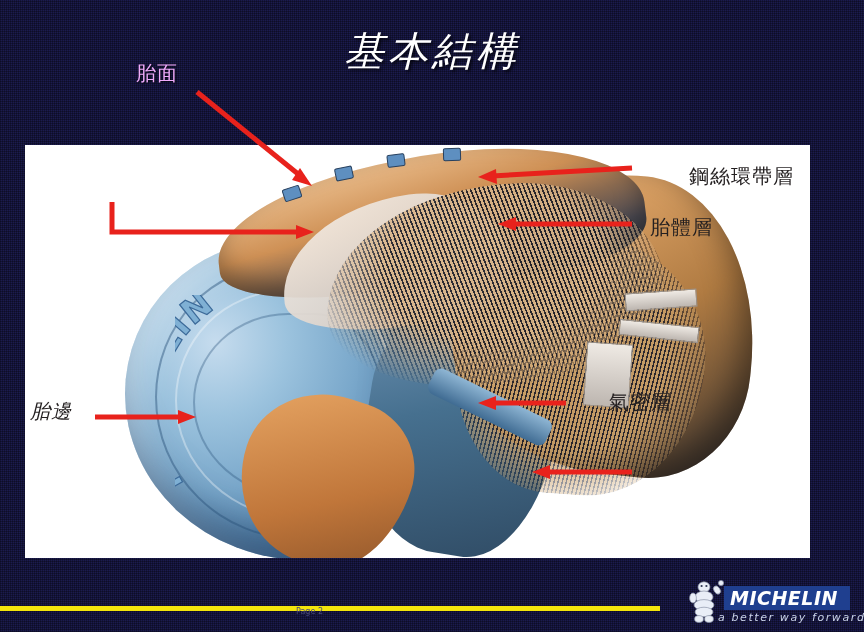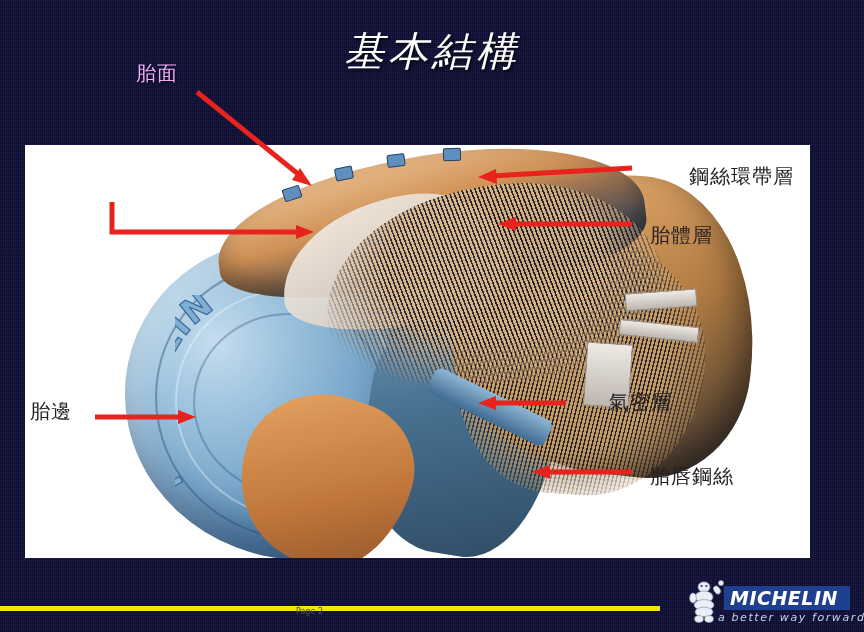--- a/index.html
+++ b/index.html
@@ -303,24 +303,23 @@
     <div class="block" style="left:258px; top:42px;  transform:rotate(-18deg);"></div>
     <div class="block" style="left:310px; top:22px;  transform:rotate(-12deg);"></div>
     <div class="block" style="left:362px; top:9px;   transform:rotate(-7deg);"></div>
     <div class="block" style="left:418px; top:3px;   transform:rotate(-2deg);"></div>
 
     <div class="strip" style="left:600px; top:146px; width:72px; height:18px; transform:rotate(-4deg);"></div>
     <div class="strip" style="left:594px; top:178px; width:80px; height:16px; transform:rotate(6deg);"></div>
     <div class="strip" style="left:560px; top:198px; width:46px; height:64px; transform:rotate(4deg);"></div>
 
     <div class="label onwhite" style="left:625px; top:18px;margin-left:39px;">鋼絲環帶層</div>
-    <div class="label onwhite" style="left:625px; top:77px;">胎體層</div>
+    <div class="label onwhite" style="left:625px; top:69px;">胎體層</div>
     <div class="label onwhite" style="left:584px; top:244px;">氣密層</div>
-    <div class="label onwhite" style="left:625px; top:318px;">胎唇鋼絲</div>
-    <div class="label onwhite" style="left:5px;  top:253px;">胎邊</div>
+    <div class="label onwhite" style="left:5px;  top:253px;font-style:italic;">胎邊</div>
   </div>
 
   <svg class="arrow-svg" viewBox="0 0 864 632">
 
     <g>
       <line class="arrow-line" x1="197" y1="92" x2="303" y2="178"></line>
       <polygon class="arrow-head" points="312,186 292,180 300,168"></polygon>
     </g>
 
     <g>

